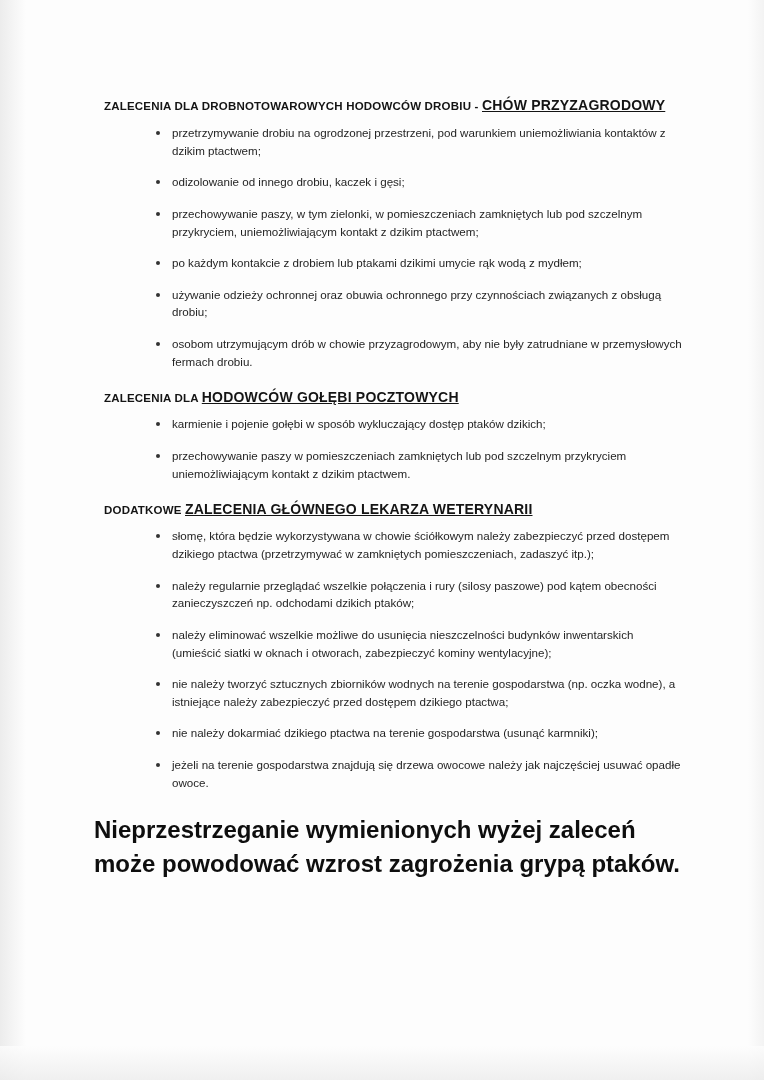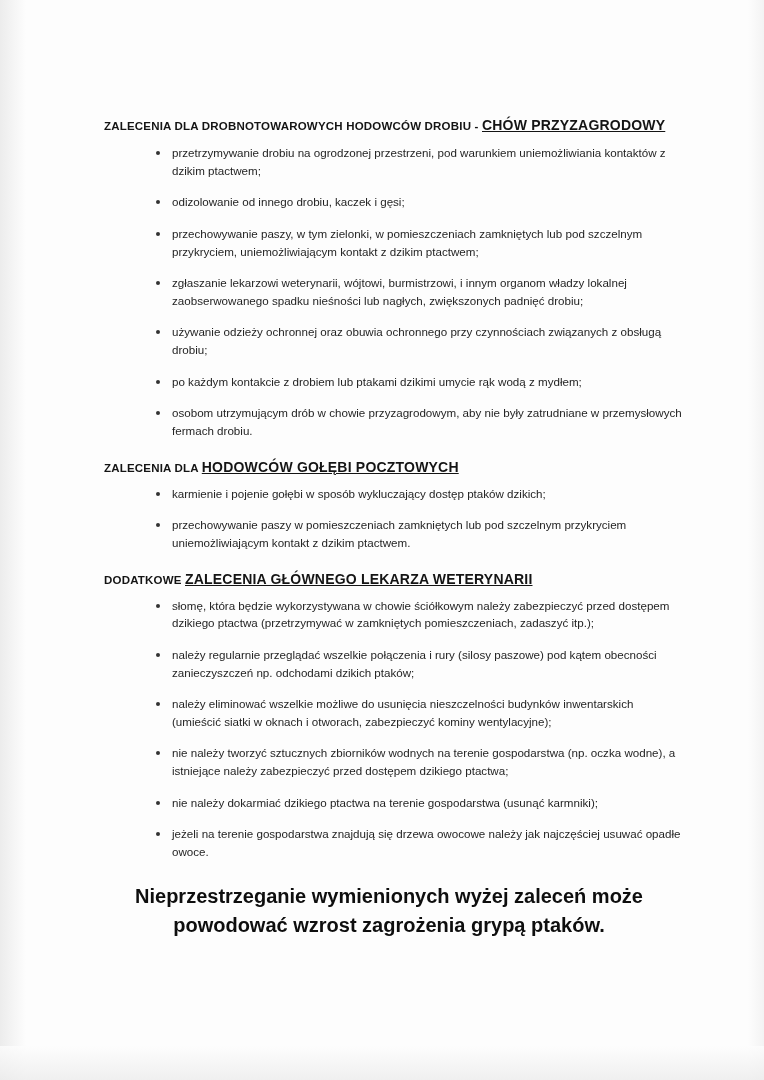--- a/index.html
+++ b/index.html
@@ -40,21 +40,21 @@
   .scan-edge-right {
     position: absolute;
     right: 0; top: 0;
     width: 16px; height: 1080px;
     background: linear-gradient(to left, #efefef, #fdfdfd);
     opacity: .7;
   }
   .content {
     position: absolute;
     left: 104px;
-    top: 116px;
+    top: 96px;
     width: 580px;
   }
 
   h1.doc-heading {
     font-size: 11.5px;
     font-weight: bold;
     letter-spacing: .2px;
     margin: 0 0 10px 0;
     line-height: 1.3;
     color: #141414;
@@ -102,46 +102,44 @@
   }
   ul.bullets.indent-a {
     margin-left: 40px;
   }
   ul.bullets.indent-b {
     margin-left: 40px;
   }
 
   .final-statement {
     margin-top: 22px;
-    font-size: 20px;
+    font-size: 24px;
     font-weight: bold;
     line-height: 1.42;
     color: #0e0e0e;
     margin-left: -10px;
-    text-align: center;
   }
 </style>
 </head>
 <body>
 
 <div class="page">
   <div class="scan-edge-left"></div>
   <div class="scan-edge-right"></div>
   <div class="scan-edge-bottom"></div>
 
   <div class="content">
 
     <h1 class="doc-heading"><span>ZALECENIA DLA DROBNOTOWAROWYCH HODOWCÓW DROBIU - </span><span class="underline">CHÓW PRZYZAGRODOWY</span></h1>
     <ul class="bullets indent-a">
       <li>przetrzymywanie drobiu na ogrodzonej przestrzeni, pod warunkiem uniemożliwiania kontaktów z dzikim ptactwem;</li>
       <li>odizolowanie od innego drobiu, kaczek i gęsi;</li>
       <li>przechowywanie paszy, w tym zielonki, w pomieszczeniach zamkniętych lub pod szczelnym przykryciem, uniemożliwiającym kontakt z dzikim ptactwem;</li>
-      <li>zgłaszanie lekarzowi weterynarii, wójtowi, burmistrzowi, i innym organom władzy lokalnej zaobserwowanego spadku nieśności lub nagłych, zwiększonych padnięć drobiu;</li>
+      <li>po każdym kontakcie z drobiem lub ptakami dzikimi umycie rąk wodą z mydłem;</li>
       <li>używanie odzieży ochronnej oraz obuwia ochronnego przy czynnościach związanych z obsługą drobiu;</li>
-      <li>po każdym kontakcie z drobiem lub ptakami dzikimi umycie rąk wodą z mydłem;</li>
       <li>osobom utrzymującym drób w chowie przyzagrodowym, aby nie były zatrudniane w przemysłowych fermach drobiu.</li>
     </ul>
 
     <h2 class="section-heading"><span>ZALECENIA DLA </span><span class="underline">HODOWCÓW GOŁĘBI POCZTOWYCH</span></h2>
     <ul class="bullets indent-a">
       <li>karmienie i pojenie gołębi w sposób wykluczający dostęp ptaków dzikich;</li>
       <li>przechowywanie paszy w pomieszczeniach zamkniętych lub pod szczelnym przykryciem uniemożliwiającym kontakt z dzikim ptactwem.</li>
     </ul>
 
     <h2 class="section-heading"><span>DODATKOWE </span><span class="underline">ZALECENIA GŁÓWNEGO LEKARZA WETERYNARII</span></h2>

